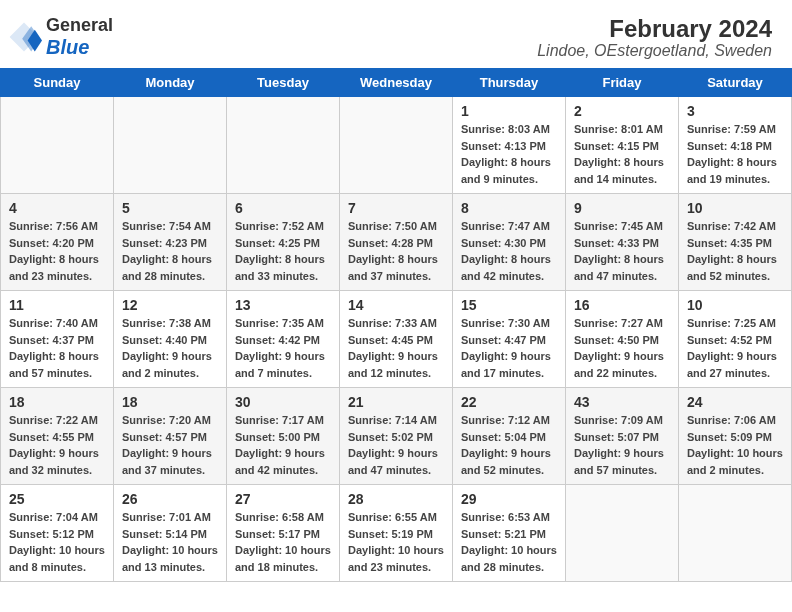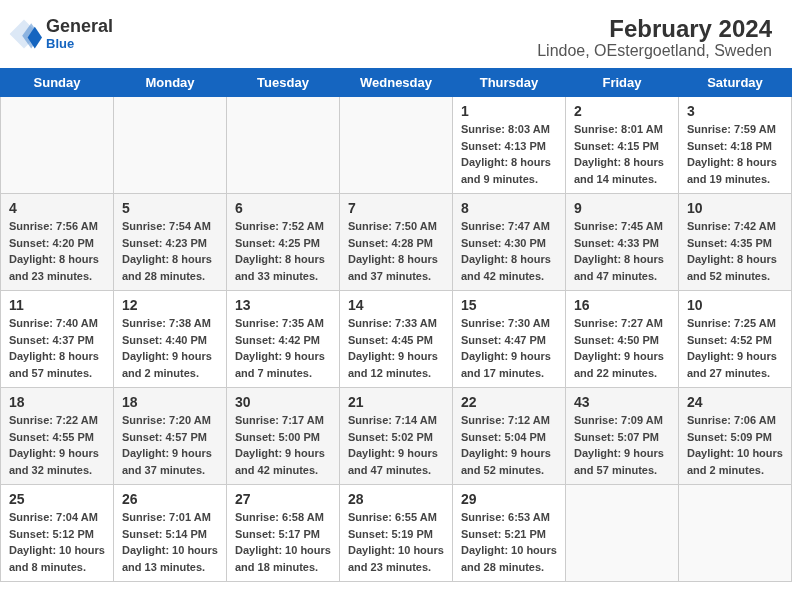--- a/index.html
+++ b/index.html
@@ -24,41 +24,43 @@
       display: flex;
       flex-direction: column;
       line-height: 1.1;
     }
     .logo-general {
       font-size: 18px;
       font-weight: bold;
       color: #333;
     }
     .logo-blue {
-      font-size: 13px;
+      font-size: 20px;
       font-weight: bold;
       color: #1565c0;
+      font-style: italic;
     }
     .logo-icon {
       width: 36px;
       height: 36px;
       margin-right: 4px;
     }
     .title-section {
       text-align: right;
     }
     .main-title {
       font-size: 24px;
       font-weight: bold;
       color: #333;
       line-height: 1.1;
     }
     .subtitle {
       font-size: 16px;
       color: #555;
+      font-style: italic;
     }
     .calendar {
       width: 100%;
       border-collapse: collapse;
       margin: 0;
     }
     .calendar th {
       background-color: #1565c0;
       color: #fff;
       font-size: 13px;

